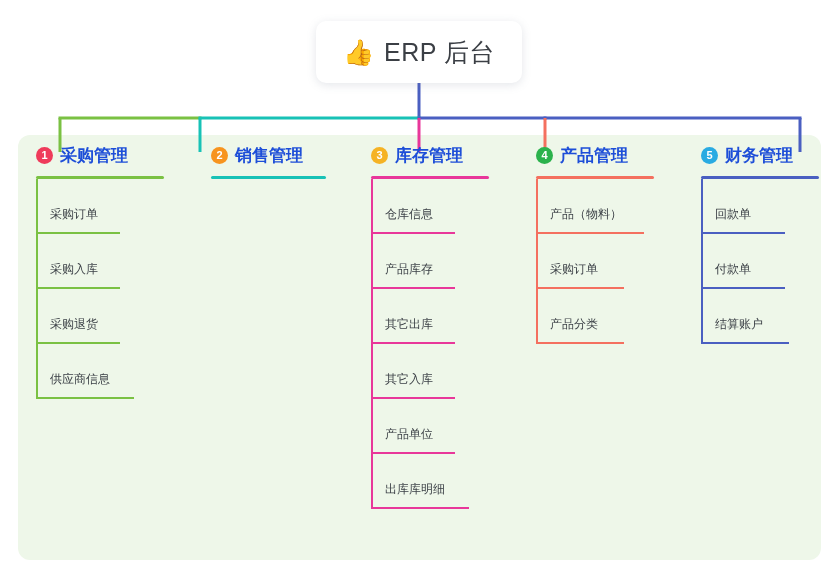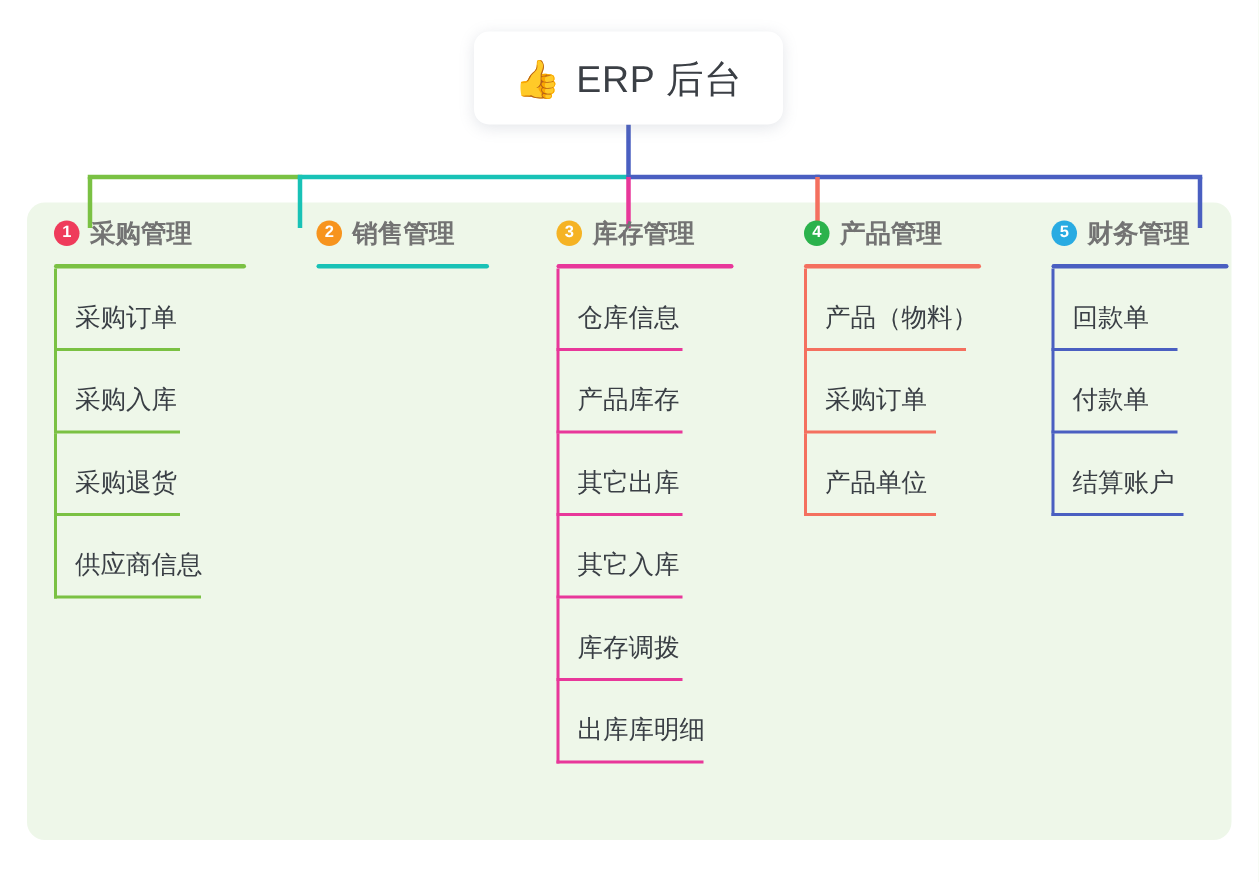--- a/index.html
+++ b/index.html
@@ -59,21 +59,21 @@
     white-space:nowrap;
   }
   .badge{
     width:17px;height:17px;border-radius:50%;
     color:#fff;font-size:11px;line-height:17px;
     text-align:center;font-weight:bold;
     flex:0 0 auto;
     font-family:"Liberation Sans",sans-serif;
   }
   .head-label{
-    font-size:17px;color:#737373;
+    font-size:17px;color:#1d4ed8;
     font-weight:bold;
   }
   .head-rule{
     height:3px;border-radius:2px;
     margin-top:7px;
     margin-left:18px;
   }
 
   
   .leaves{position:relative;margin-top:0;}
@@ -84,21 +84,21 @@
   .leaf-spine{
     position:absolute;left:18px;top:0;
     width:2px;height:55px;
   }
   .leaf-rule{
     position:absolute;left:18px;bottom:0;
     height:2px;
   }
   .leaf-text{
     position:absolute;left:32px;bottom:11px;
-    font-size:17px;color:#3a3f45;
+    font-size:12px;color:#3a3f45;
     white-space:nowrap;
   }
 </style>
 </head>
 <body>
 
 <div id="canvas">
 
   <div class="panel"></div>
 
@@ -180,21 +180,21 @@
             <div class="leaf-text">其它出库</div>
           </div>
           <div class="leaf">
             <div class="leaf-spine" style="background: rgb(232, 55, 154);"></div>
             <div class="leaf-rule" style="width: 84px; background: rgb(232, 55, 154);"></div>
             <div class="leaf-text">其它入库</div>
           </div>
           <div class="leaf">
             <div class="leaf-spine" style="background: rgb(232, 55, 154);"></div>
             <div class="leaf-rule" style="width: 84px; background: rgb(232, 55, 154);"></div>
-            <div class="leaf-text">库存调拨</div>
+            <div class="leaf-text">产品单位</div>
           </div>
           <div class="leaf">
             <div class="leaf-spine" style="background: rgb(232, 55, 154);"></div>
             <div class="leaf-rule" style="width: 98px; background: rgb(232, 55, 154);"></div>
             <div class="leaf-text">出库库明细</div>
           </div>
         </div>
       </div>
       <div class="col" style="left: 518px; width: 165px;">
         <div class="col-head">
@@ -209,21 +209,21 @@
             <div class="leaf-text">产品（物料）</div>
           </div>
           <div class="leaf">
             <div class="leaf-spine" style="background: rgb(244, 112, 95);"></div>
             <div class="leaf-rule" style="width: 88px; background: rgb(244, 112, 95);"></div>
             <div class="leaf-text">采购订单</div>
           </div>
           <div class="leaf">
             <div class="leaf-spine" style="background: rgb(244, 112, 95);"></div>
             <div class="leaf-rule" style="width: 88px; background: rgb(244, 112, 95);"></div>
-            <div class="leaf-text">产品单位</div>
+            <div class="leaf-text">产品分类</div>
           </div>
         </div>
       </div>
       <div class="col" style="left: 683px; width: 140px;">
         <div class="col-head">
           <span class="badge" style="background: rgb(41, 171, 226);">5</span>
           <span class="head-label">财务管理</span>
         </div>
         <div class="head-rule" style="width: 118px; background: rgb(74, 95, 193);"></div>
         <div class="leaves">

